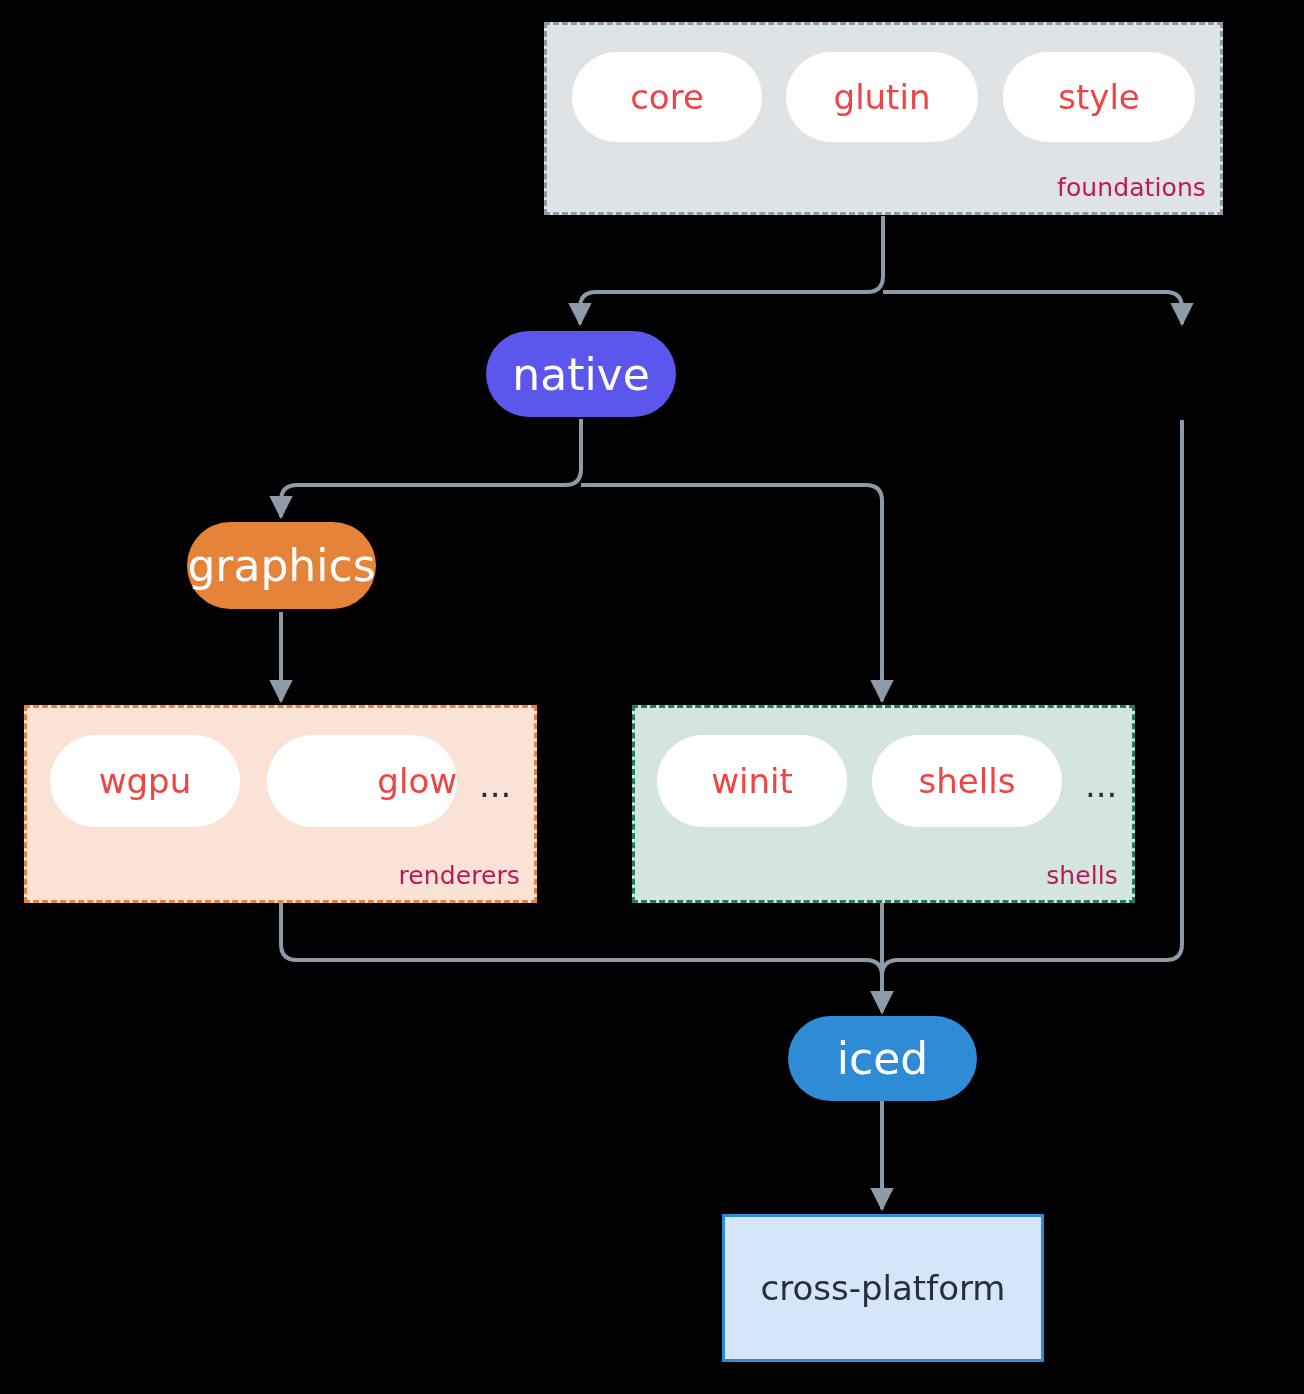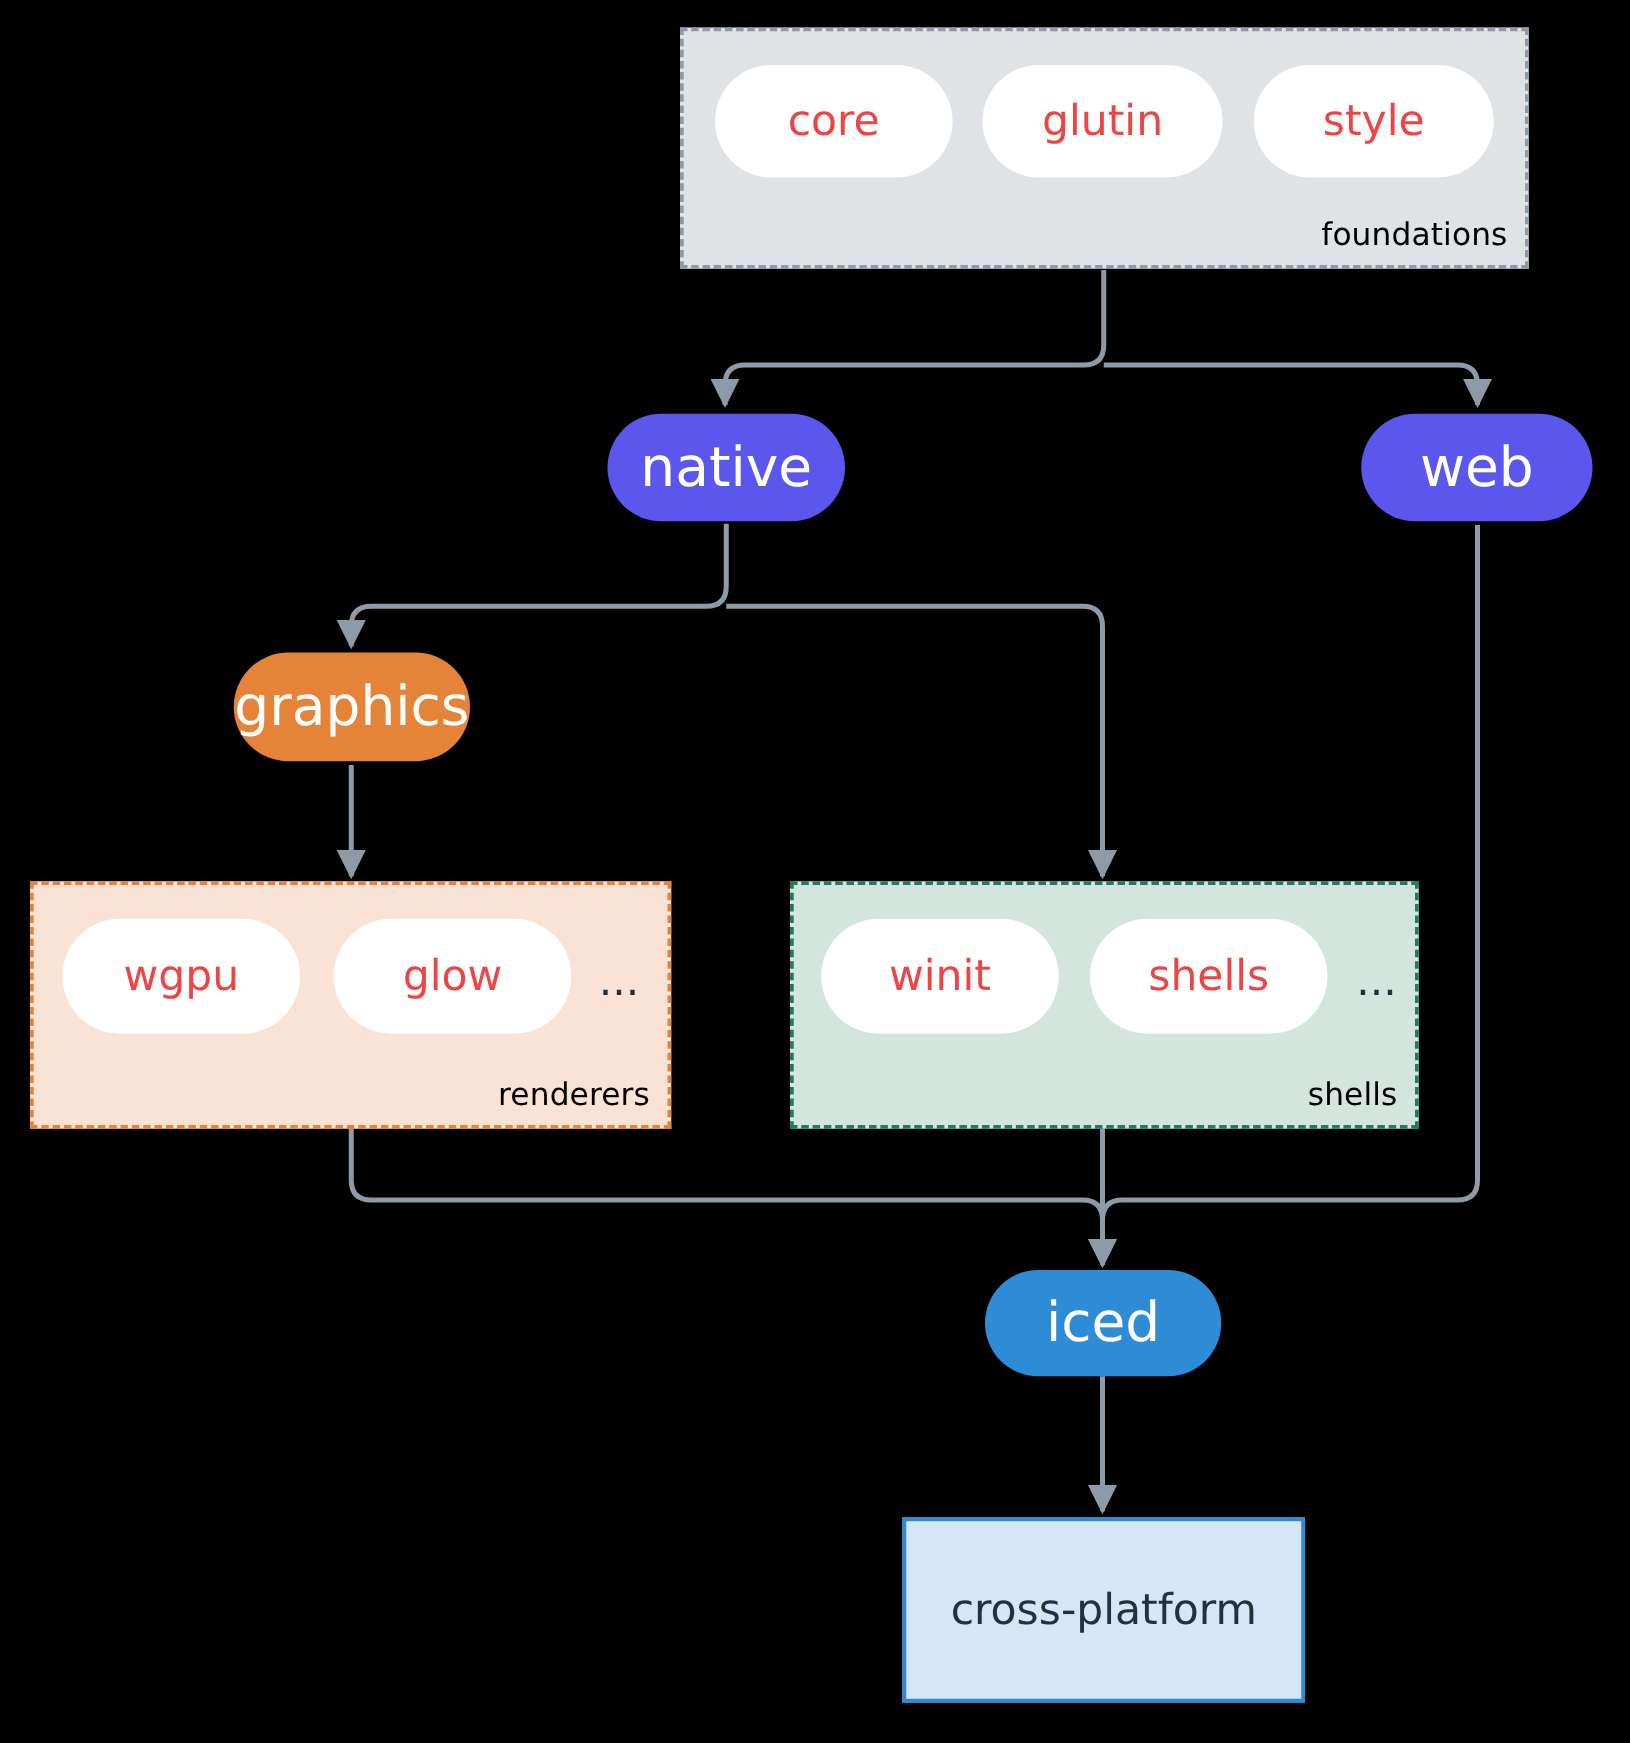--- a/index.html
+++ b/index.html
@@ -25,21 +25,21 @@
   }
   .group-box {
     position: absolute;
     box-sizing: border-box;
   }
   .group-label {
     position: absolute;
     right: 14px;
     bottom: 10px;
     font-size: 25px;
-    color: #000000;
+    color: #be185d;
     letter-spacing: 0.1px;
   }
   .pill {
     position: absolute;
     box-sizing: border-box;
     display: flex;
     align-items: center;
     justify-content: center;
     border-radius: 999px;
     background: #ffffff;
@@ -114,36 +114,33 @@
   <div class="pill" style="left:786px; top:52px; width:192px; height:90px;">
     <span>glutin</span>
   </div>
   <div class="pill" style="left:1003px; top:52px; width:192px; height:90px;">
     <span>style</span>
   </div>
 
   <div class="node" style="left:486px; top:331px; width:190px; height:86px; background:#5b56ec;">
     <span>native</span>
   </div>
-  <div class="node" style="left:1089px; top:331px; width:185px; height:86px; background:#5b56ec;">
-    <span>web</span>
-  </div>
 
   <div class="node" style="left:187px; top:522px; width:189px; height:87px; background:#e58338;">
     <span>graphics</span>
   </div>
 
   <div class="group-box" style="left:24px; top:705px; width:513px; height:198px;
               background:#fae3d4; border:3px dashed #e58338;">
     <div class="group-label">renderers</div>
   </div>
   <div class="pill" style="left:50px; top:735px; width:190px; height:92px;">
     <span>wgpu</span>
   </div>
-  <div class="pill" style="left:267px; top:735px; width:190px; height:92px;">
+  <div class="pill" style="left:267px; top:735px; width:190px; height:92px;justify-content:flex-end;">
     <span>glow</span>
   </div>
   <div class="ellipsis" style="left:479px; top:768px;">...</div>
 
   <div class="group-box" style="left:632px; top:705px; width:503px; height:198px;
               background:#d4e5de; border:3px dashed #1f7a66;">
     <div class="group-label">shells</div>
   </div>
   <div class="pill" style="left:657px; top:735px; width:190px; height:92px;">
     <span>winit</span>

